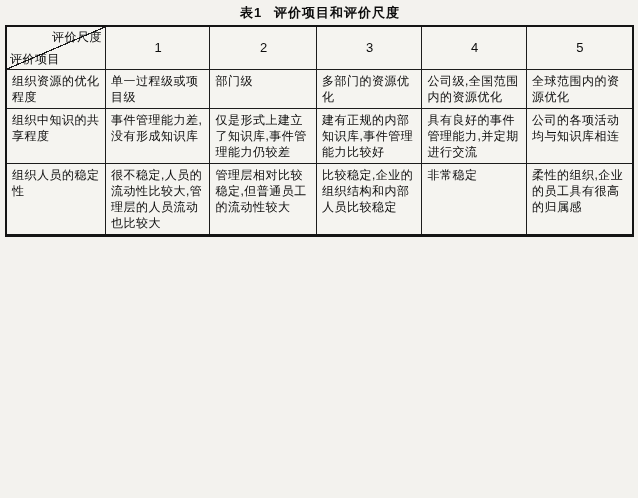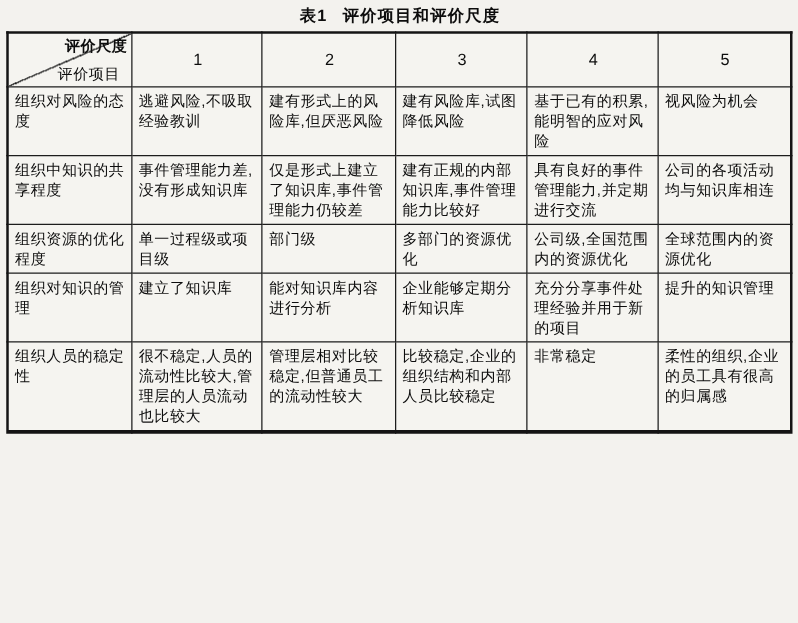--- a/index.html
+++ b/index.html
@@ -63,29 +63,27 @@
         transparent 0%, transparent 49.3%,
         #1c1c1c 49.3%, #1c1c1c 50.7%,
         transparent 50.7%, transparent 100%);
   }
   td.corner .tr-label {
     position: absolute;
     top: 2px;
     right: 3px;
     font-size: 12px;
     letter-spacing: 0.5px;
-    font-weight: bold;
   }
   td.corner .bl-label {
     position: absolute;
     bottom: 2px;
     left: 3px;
     font-size: 12px;
     letter-spacing: 0.5px;
-    margin-left: 36px;
   }
   td.item-cell { letter-spacing: 1.5px; }
 </style>
 </head>
 <body>
 
 <div class="page">
 
   <div class="title">
     <span class="tlabel">表1</span><span>评价项目和评价尺度</span>
@@ -108,57 +106,41 @@
         </td>
         <th class="scale">1</th>
         <th class="scale">2</th>
         <th class="scale">3</th>
         <th class="scale">4</th>
         <th class="scale">5</th>
       </tr>
 
 
 
-      <tr>
-        <td class="item-cell">组织对风险的态度</td>
-        <td>逃避风险,不吸取经验教训</td>
-        <td>建有形式上的风险库,但厌恶风险</td>
-        <td>建有风险库,试图降低风险</td>
-        <td>基于已有的积累,能明智的应对风险</td>
-        <td>视风险为机会</td>
-      </tr>
 
 
-
-      <tr>
-        <td class="item-cell">组织中知识的共享程度</td>
-        <td>事件管理能力差,没有形成知识库</td>
-        <td>仅是形式上建立了知识库,事件管理能力仍较差</td>
-        <td>建有正规的内部知识库,事件管理能力比较好</td>
-        <td>具有良好的事件管理能力,并定期进行交流</td>
-        <td>公司的各项活动均与知识库相连</td>
-      </tr>
 
       <tr>
         <td class="item-cell">组织资源的优化程度</td>
         <td>单一过程级或项目级</td>
         <td>部门级</td>
         <td>多部门的资源优化</td>
         <td>公司级,全国范围内的资源优化</td>
         <td>全球范围内的资源优化</td>
       </tr>
 
       <tr>
-        <td class="item-cell">组织对知识的管理</td>
-        <td>建立了知识库</td>
-        <td>能对知识库内容进行分析</td>
-        <td>企业能够定期分析知识库</td>
-        <td>充分分享事件处理经验并用于新的项目</td>
-        <td>提升的知识管理</td>
+        <td class="item-cell">组织中知识的共享程度</td>
+        <td>事件管理能力差,没有形成知识库</td>
+        <td>仅是形式上建立了知识库,事件管理能力仍较差</td>
+        <td>建有正规的内部知识库,事件管理能力比较好</td>
+        <td>具有良好的事件管理能力,并定期进行交流</td>
+        <td>公司的各项活动均与知识库相连</td>
       </tr>
+
 
       <tr>
         <td class="item-cell">组织人员的稳定性</td>
         <td>很不稳定,人员的流动性比较大,管理层的人员流动也比较大</td>
         <td>管理层相对比较稳定,但普通员工的流动性较大</td>
         <td>比较稳定,企业的组织结构和内部人员比较稳定</td>
         <td>非常稳定</td>
         <td>柔性的组织,企业的员工具有很高的归属感</td>
       </tr>
     </tbody>

